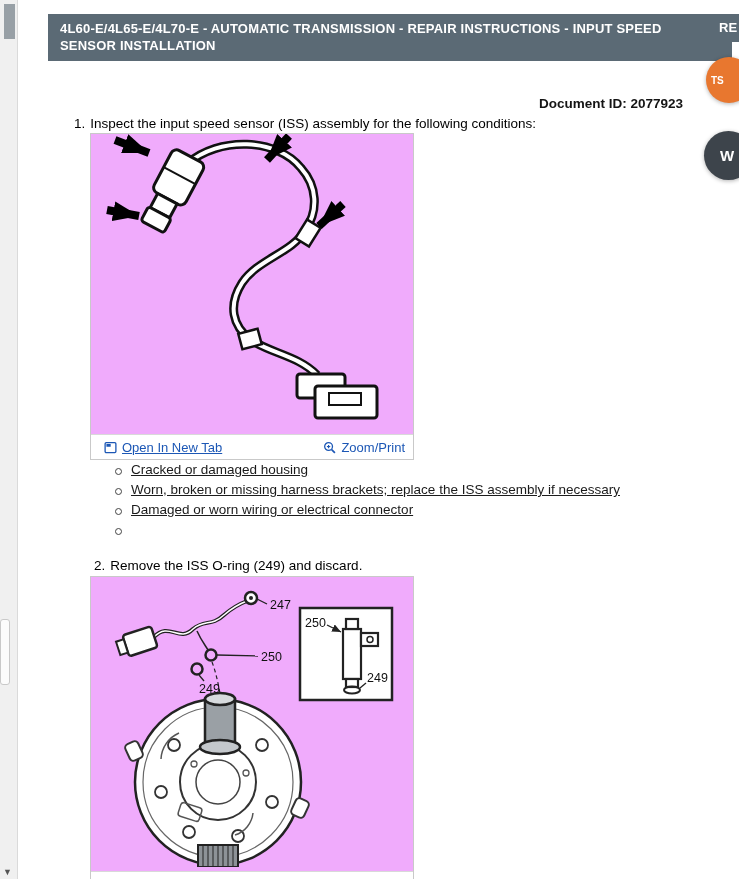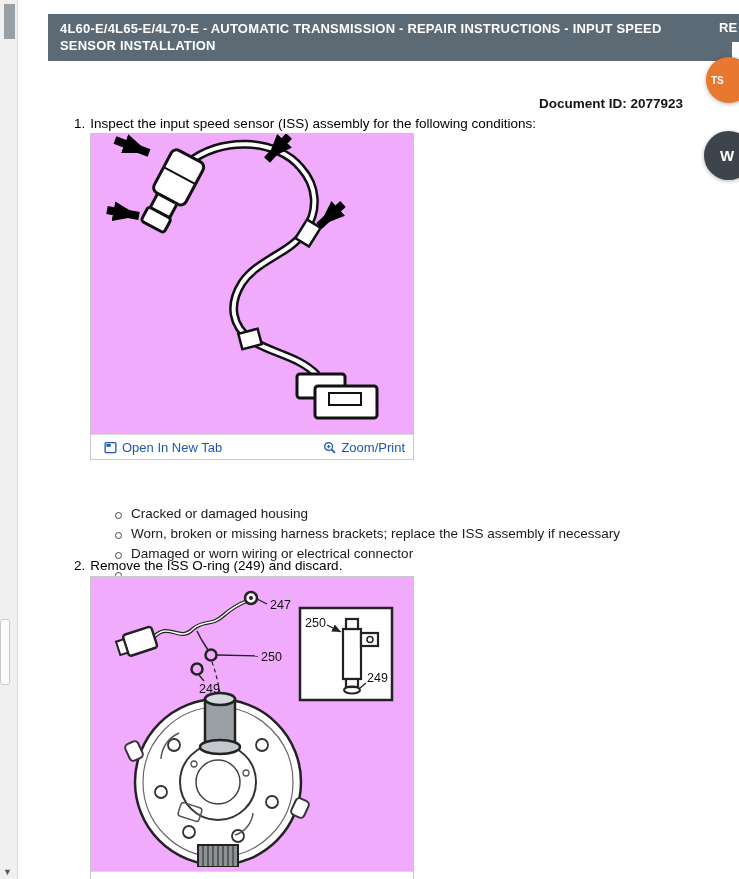--- a/index.html
+++ b/index.html
@@ -24,33 +24,33 @@
     color:#fff;font-weight:700;font-size:13px;line-height:28px;padding-left:9px;box-sizing:border-box;
   }
   .badge{position:absolute;border-radius:50%;color:#fff;font-weight:700;display:flex;align-items:center;box-shadow:0 1px 4px rgba(0,0,0,.3);cursor:pointer;}
   .badge-tsb{left:706px;top:57px;width:46px;height:46px;background:#e8772f;font-size:10px;padding-left:5px;box-sizing:border-box;}
   .badge-w{left:704px;top:131px;width:49px;height:49px;background:#3d444b;font-size:15px;padding-left:16px;box-sizing:border-box;}
   
   .doc-id{position:absolute;top:96px;right:56px;font-size:13.5px;font-weight:700;color:#141414;padding-left:26px;}
   .step{position:absolute;left:74px;font-size:13.5px;color:#000000;white-space:nowrap;}
   .step .num{margin-right:5px;}
   .step-1{top:116px;}
-  .step-2{top:558px;}
+  .step-2{top:558px;margin-left:20px;}
   
   .figure{position:absolute;left:90px;width:322px;background:#fff;border:1px solid #c9c9c9;}
   .figure-1{top:133px;}
   .figure-2{top:576px;height:330px;}
   .fig-art{background:#f0abfc;}
   .fig-footer{border-top:1px solid #d9d9d9;height:25px;box-sizing:border-box;display:flex;align-items:center;font-size:13px;background:#fff;}
   .fig-link{display:flex;align-items:center;gap:5px;color:#1c57b5;cursor:pointer;white-space:nowrap;}
   .fig-link svg{display:block;}
-  .link-open{margin-left:13px;}
+  .link-open{margin-left:13px;text-decoration:underline;}
   .link-zoom{margin-left:auto;margin-right:8px;}
   
-  .bullet-list{position:absolute;left:115px;top:506px;width:570px;}
+  .bullet-list{position:absolute;left:115px;top:462px;width:570px;text-decoration:underline;}
   .bullet-row{display:flex;align-items:flex-start;height:20px;font-size:13.5px;color:#1a1a1a;}
   .bullet-dot{flex:0 0 auto;width:5px;height:5px;border:1.5px solid #444;border-radius:50%;margin:6px 9px 0 0;}
   
   .callout{font-family:"Liberation Sans",sans-serif;font-size:12.5px;fill:#111;}
 </style>
 </head>
 <body>
 
 <div class="screen">
 

